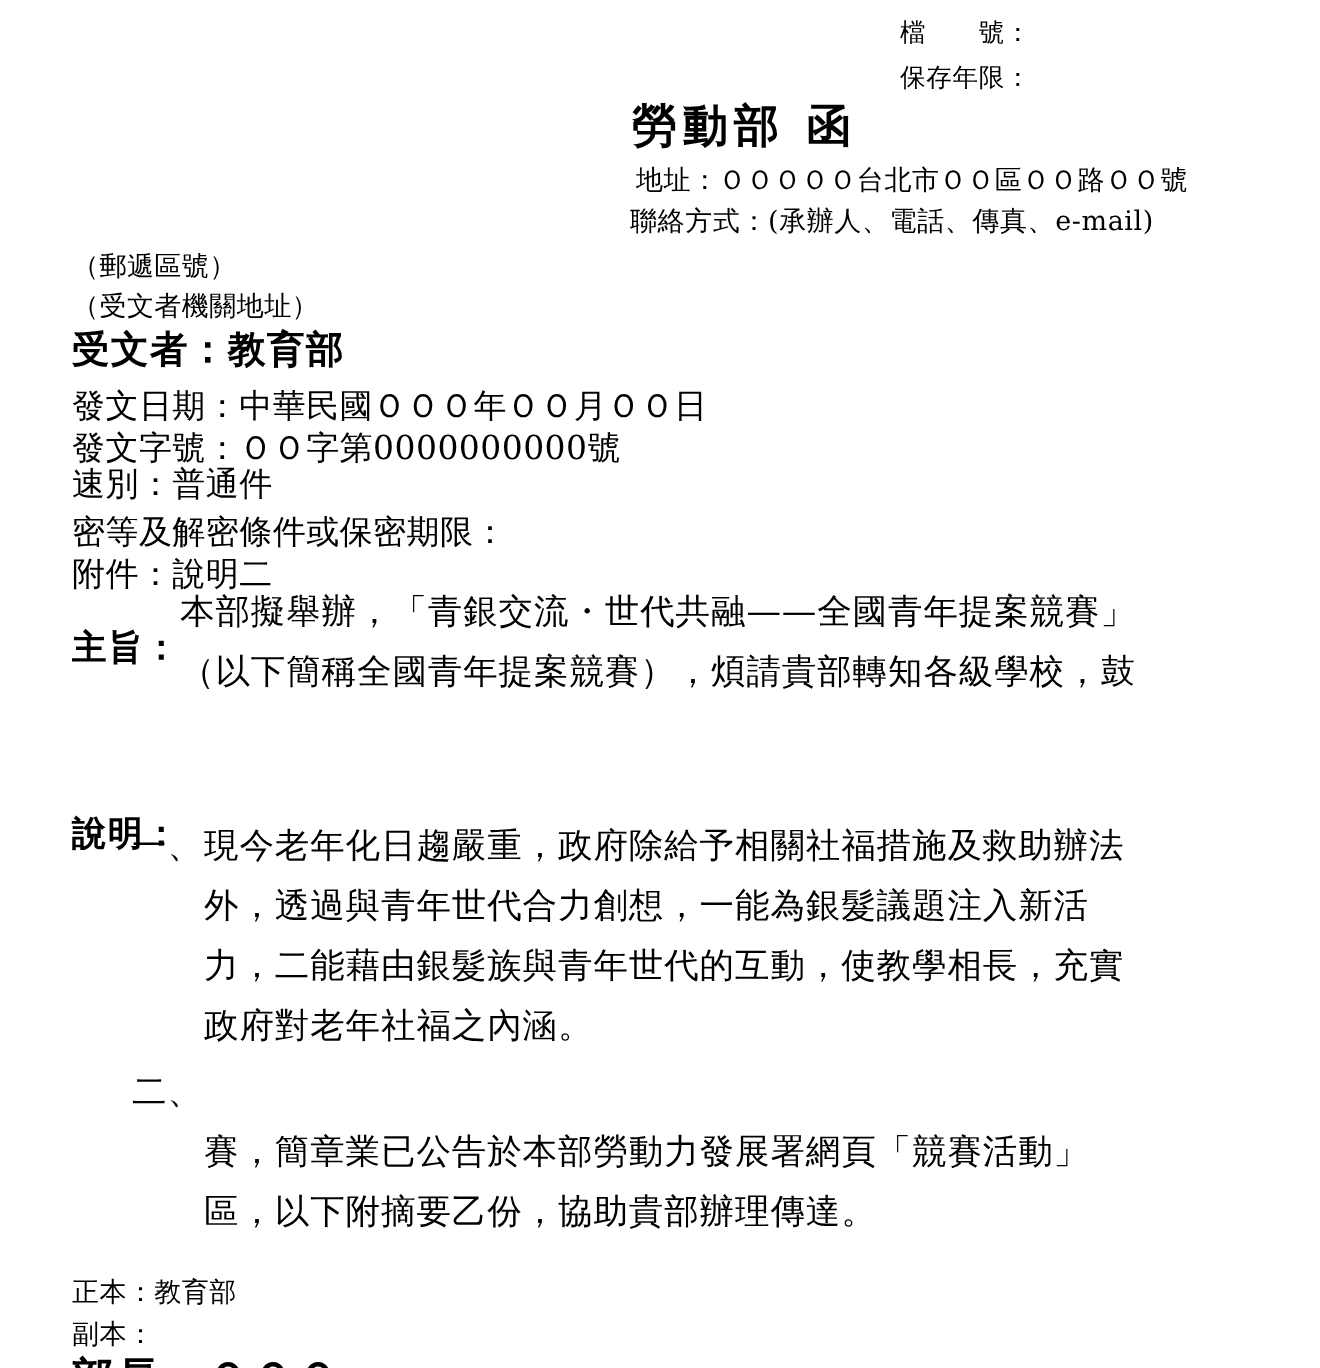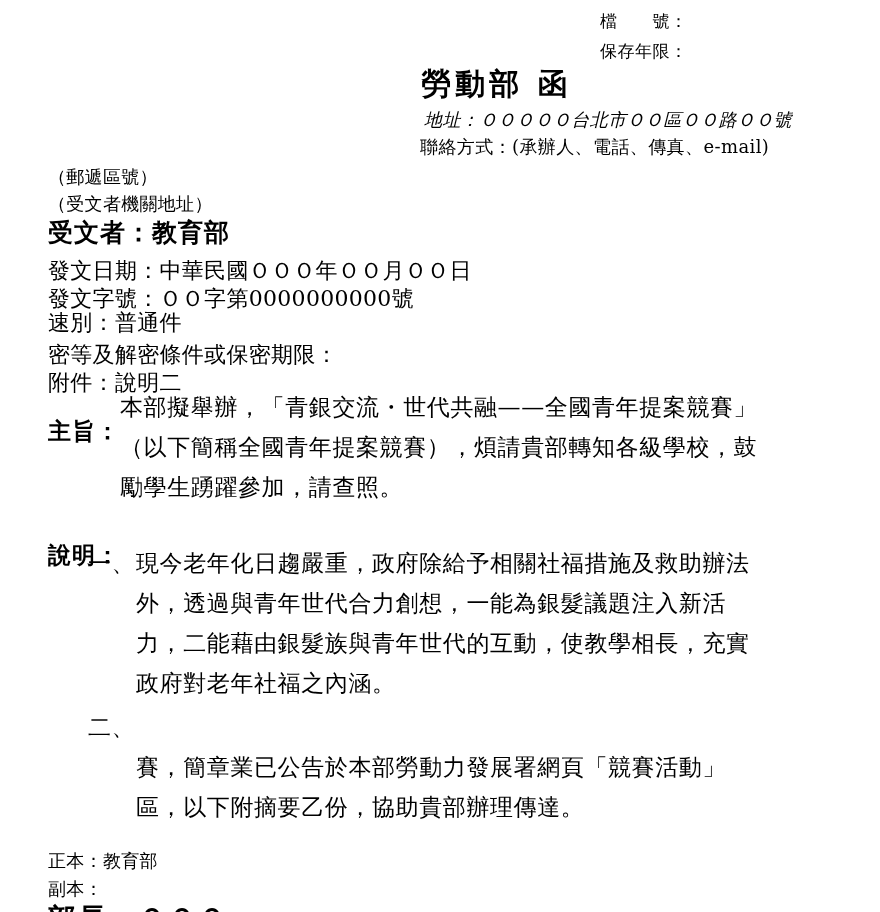--- a/index.html
+++ b/index.html
@@ -56,21 +56,21 @@
   }
 
   
   .contact {
     position: absolute;
     left: 424px;
     font-size: 18px;
     letter-spacing: 0.4px;
     white-space: nowrap;
   }
-  .contact.c1 { top: 108px; font-style: italic; }
+  .contact.c1 { top: 108px; }
   .contact.c2 { top: 135px; left: 420px; }
 
   
   .addr {
     position: absolute;
     left: 48px;
     font-size: 18px;
     letter-spacing: 0.3px;
   }
   .addr.a1 { top: 165px; }
@@ -192,21 +192,20 @@
 
   <div class="meta m1">發文日期：中華民國ＯＯＯ年ＯＯ月ＯＯ日</div>
   <div class="meta m2">發文字號：ＯＯ字第0000000000號</div>
   <div class="meta m3">速別：普通件</div>
   <div class="meta m4">密等及解密條件或保密期限：</div>
   <div class="meta m5">附件：說明二</div>
 
   <div class="block-label" id="subject-label">主旨：</div>
   <div class="body-line subj-l1">本部擬舉辦，「青銀交流・世代共融——全國青年提案競賽」</div>
   <div class="body-line subj-l2">（以下簡稱全國青年提案競賽），煩請貴部轉知各級學校，鼓</div>
-  <div class="body-line subj-l3">勵學生踴躍參加，請查照。</div>
 
   <div class="block-label" id="explain-label">說明：</div>
 
   <div class="item-num i1-num">一、</div>
   <div class="item-line i1-l1">現今老年化日趨嚴重，政府除給予相關社福措施及救助辦法</div>
   <div class="item-line i1-l2">外，透過與青年世代合力創想，一能為銀髮議題注入新活</div>
   <div class="item-line i1-l3">力，二能藉由銀髮族與青年世代的互動，使教學相長，充實</div>
   <div class="item-line i1-l4">政府對老年社福之內涵。</div>
 
   <div class="item-num i2-num">二、</div>

